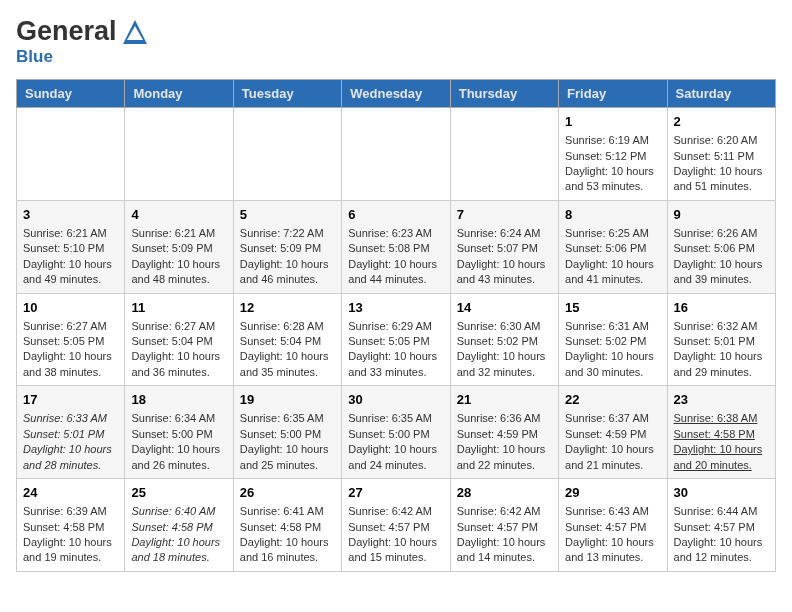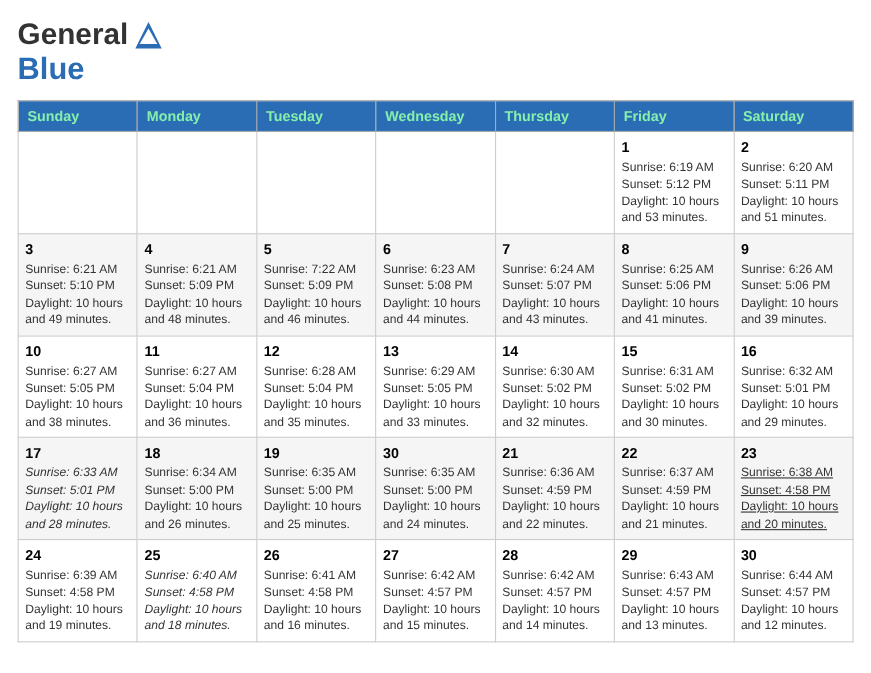--- a/index.html
+++ b/index.html
@@ -42,21 +42,21 @@
     .location {
       font-size: 16px;
       color: #555;
     }
     .calendar {
       width: 100%;
       border-collapse: collapse;
     }
     .calendar th {
       background-color: #2a6db5;
-      color: #86efac;
+      color: #e5e5e5;
       text-align: left;
       padding: 6px 8px;
       font-size: 13px;
       font-weight: bold;
       border: 1px solid #aaa;
     }
     .calendar td {
       vertical-align: top;
       padding: 5px 6px;
       border: 1px solid #ccc;
@@ -93,21 +93,21 @@
       <span>
         <span style="font-size:27px;font-weight:bold;color:#333;">General</span>
       </span>
 
       <svg class="logo-icon" viewBox="0 0 28 28">
         <polygon points="14,2 26,26 2,26" fill="#2a6db5"></polygon>
         <polygon points="14,8 22,22 6,22" fill="#fff"></polygon>
       </svg>
     </div>
     <div>
-      <span style="font-size:28px;font-weight:bold;color:#2a6db5;">Blue</span>
+      <span style="font-size:17px;font-weight:bold;color:#2a6db5;">Blue</span>
     </div>
   </div>
   <div class="title-block">
     <div class="month-title"></div>
     <div class="location"></div>
   </div>
 </div>
 
 <table class="calendar">
   <thead>

